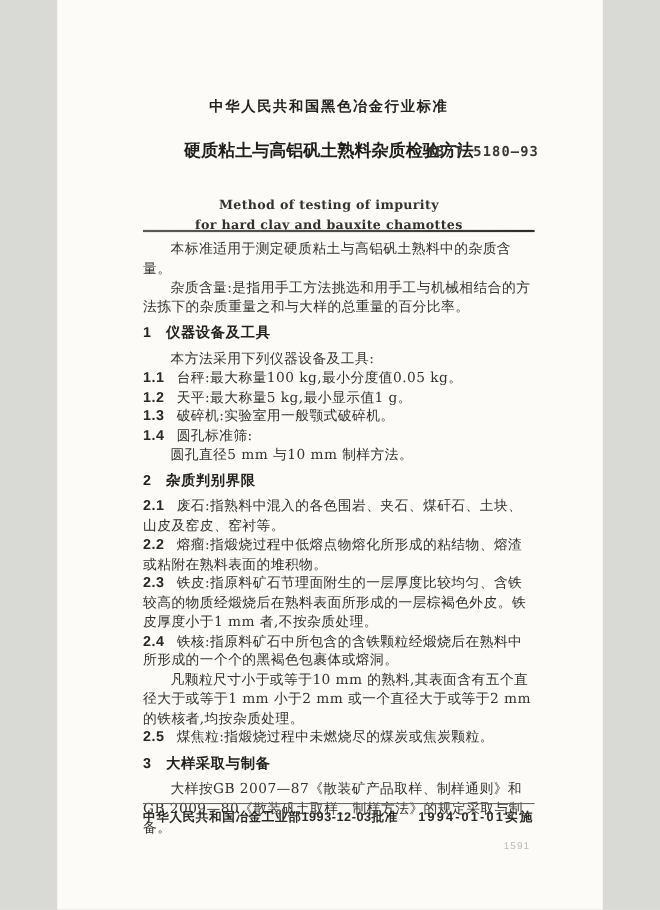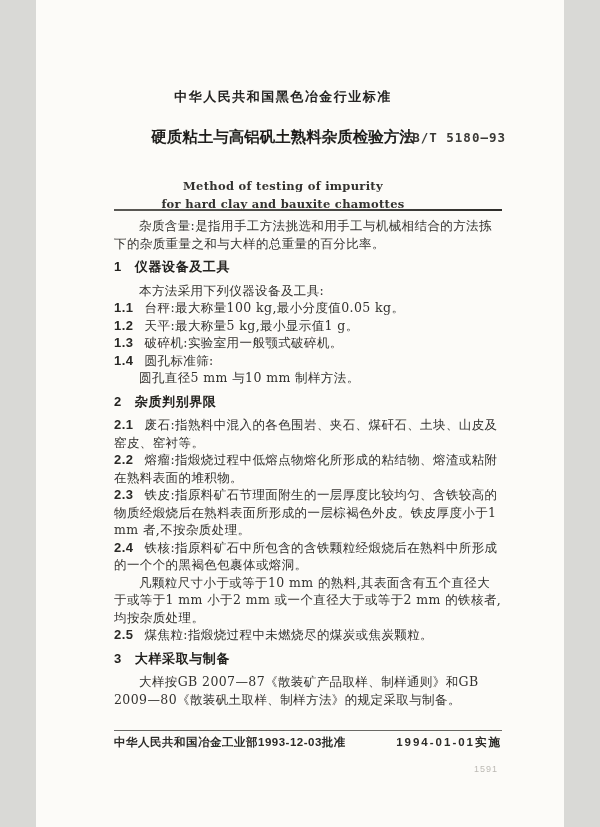--- a/index.html
+++ b/index.html
@@ -4,21 +4,20 @@
 <style>
   html,body{margin:0;padding:0;background:#d9d9d6;}
   .paper{
     position:relative;
     width:496px;height:827px;
     margin:0 auto;
     background:#fcfbf8;
     color:#2e2d2b;
     font-family:"DejaVu Serif","Liberation Serif",serif;
     overflow:hidden;
-    padding-left:32px;
   }
   
   .hdr-col{position:absolute;left:78px;width:338px;text-align:center;}
   .std-type{
     top:88px;
     font-family:"Liberation Sans",sans-serif;
     font-weight:bold;font-size:13px;letter-spacing:1.5px;color:#252422;
   }
   .cn-title{
     top:127px;
@@ -86,20 +85,21 @@
 
   <div class="hdr-col std-type">中华人民共和国黑色冶金行业标准</div>
   <h1 class="hdr-col cn-title">硬质粘土与高铝矾土熟料杂质检验方法</h1>
   <div class="std-no">YB/T 5180—93</div>
   <div class="hdr-col en-title en1">Method of testing of impurity</div>
   <div class="hdr-col en-title en2">for hard clay and bauxite chamottes</div>
   <div class="head-rule"></div>
 
   <main class="doc-body">
 
+    <p class="para indent">本标准适用于测定硬质粘土与高铝矾土熟料中的杂质含量。</p>
     <p class="para indent">杂质含量:是指用手工方法挑选和用手工与机械相结合的方法拣下的杂质重量之和与大样的总重量的百分比率。</p>
 
     <h2 class="sec-head"><span class="sec-no">1</span><span>仪器设备及工具</span></h2>
     <p class="para indent">本方法采用下列仪器设备及工具:</p>
     <p class="para clause"><span class="cno">1.1</span><span>台秤:最大称量100 kg,最小分度值0.05 kg。</span></p>
     <p class="para clause"><span class="cno">1.2</span><span>天平:最大称量5 kg,最小显示值1 g。</span></p>
     <p class="para clause"><span class="cno">1.3</span><span>破碎机:实验室用一般颚式破碎机。</span></p>
     <p class="para clause"><span class="cno">1.4</span><span>圆孔标准筛:</span></p>
     <p class="para indent">圆孔直径5 mm 与10 mm 制样方法。</p>
 

